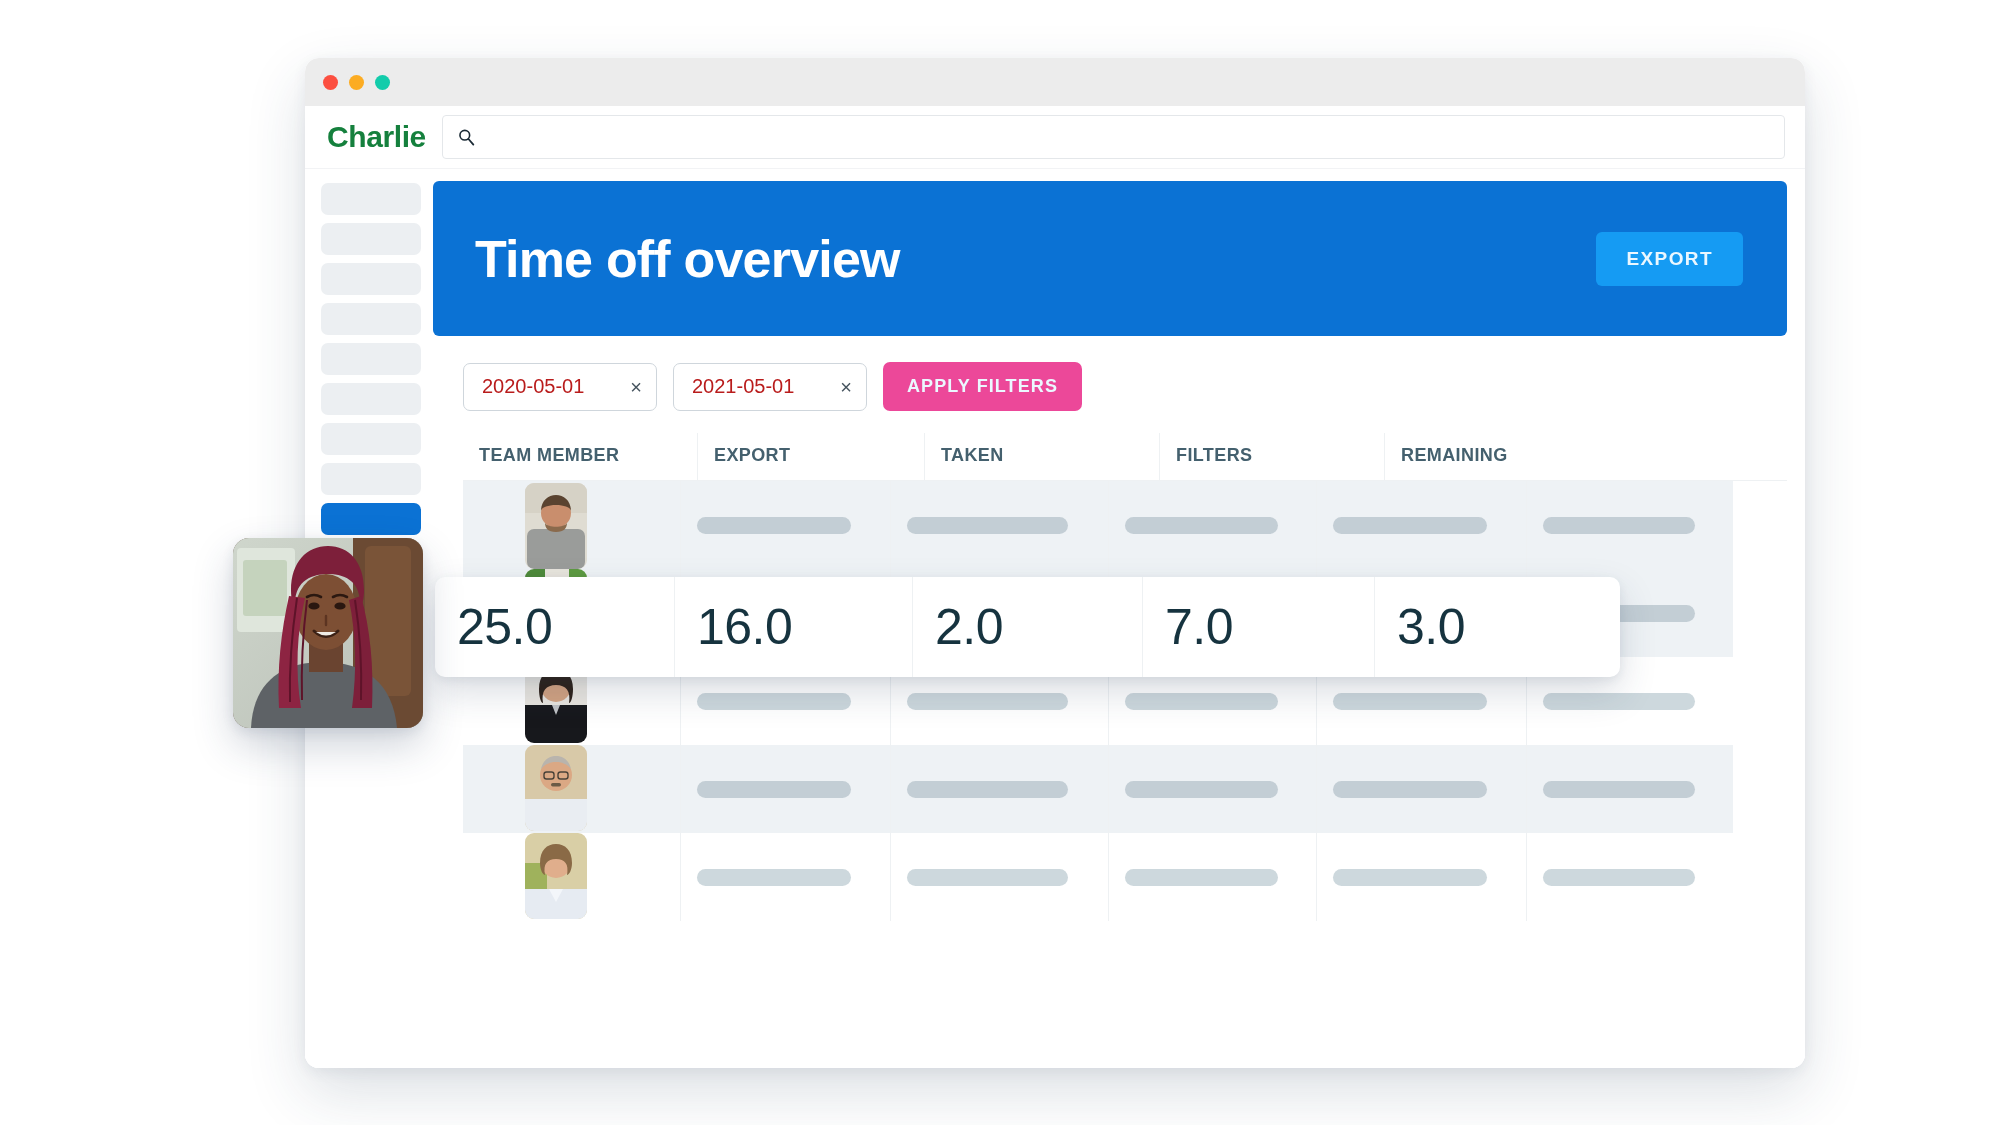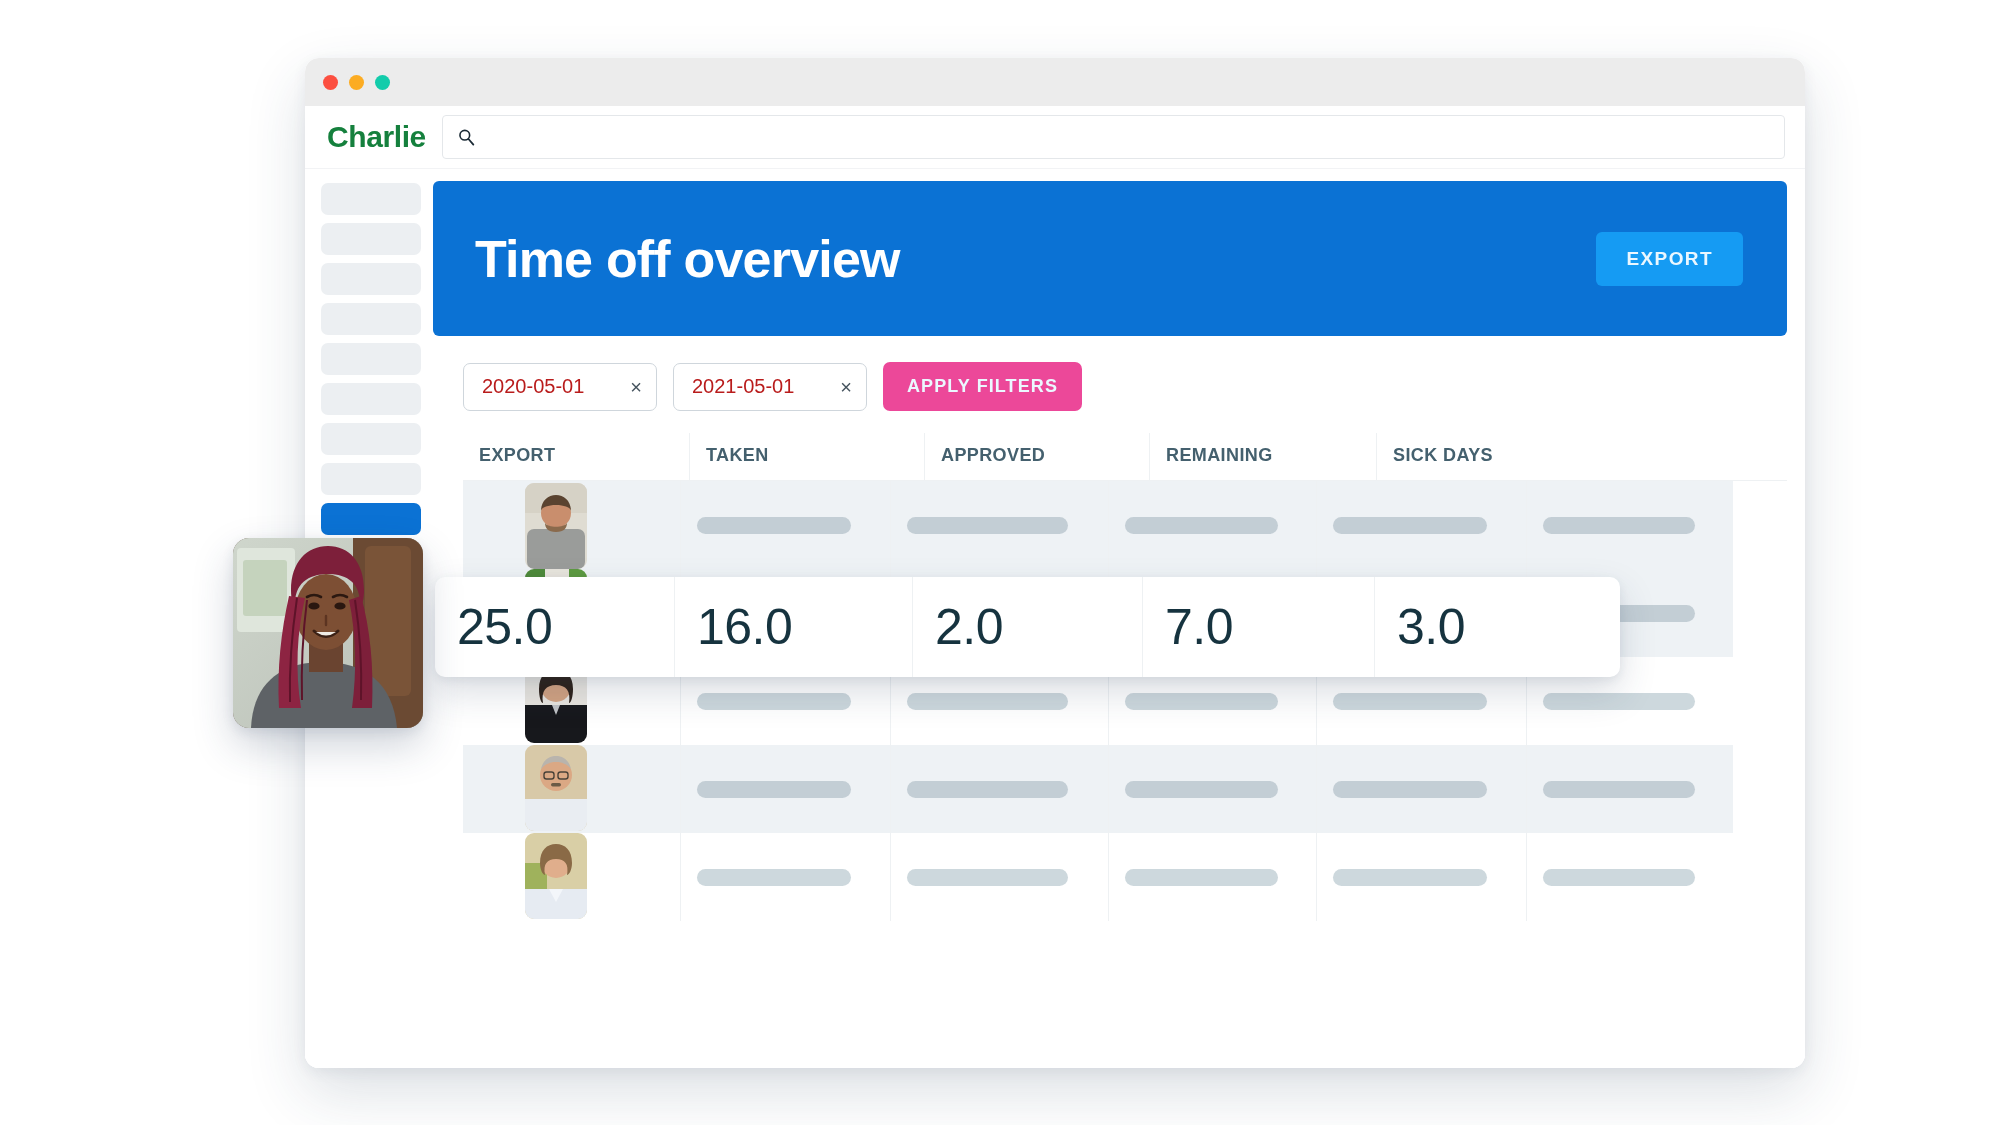--- a/index.html
+++ b/index.html
@@ -204,25 +204,25 @@
           <div class="chip">
             <span class="chip-text">2021-05-01</span>
             <span class="chip-x">×</span>
           </div>
           <button class="apply-btn">APPLY FILTERS</button>
         </div>
 
         <div class="table">
 
           <div class="trow thead">
+            <div class="th c0">TEAM MEMBER</div>
             <div class="th c1">EXPORT</div>
             <div class="th c2">TAKEN</div>
-            <div class="th c3">APPROVED</div>
+            <div class="th c3">FILTERS</div>
             <div class="th c4">REMAINING</div>
-            <div class="th c5">SICK DAYS</div>
           </div>
 
           <div class="trow alt">
             <div class="td c0">
               <div class="av" style="top:2px">
                 <svg viewBox="0 0 62 86" preserveAspectRatio="xMidYMid slice">
                   <rect width="62" height="86" fill="#dfdcd2"></rect>
                   <rect x="0" y="0" width="62" height="30" fill="#d6d2c6"></rect>
                   <rect x="2" y="46" width="58" height="40" rx="7" fill="#9a9c9a"></rect>
                   <circle cx="31" cy="30" r="15" fill="#c98e6d"></circle>

